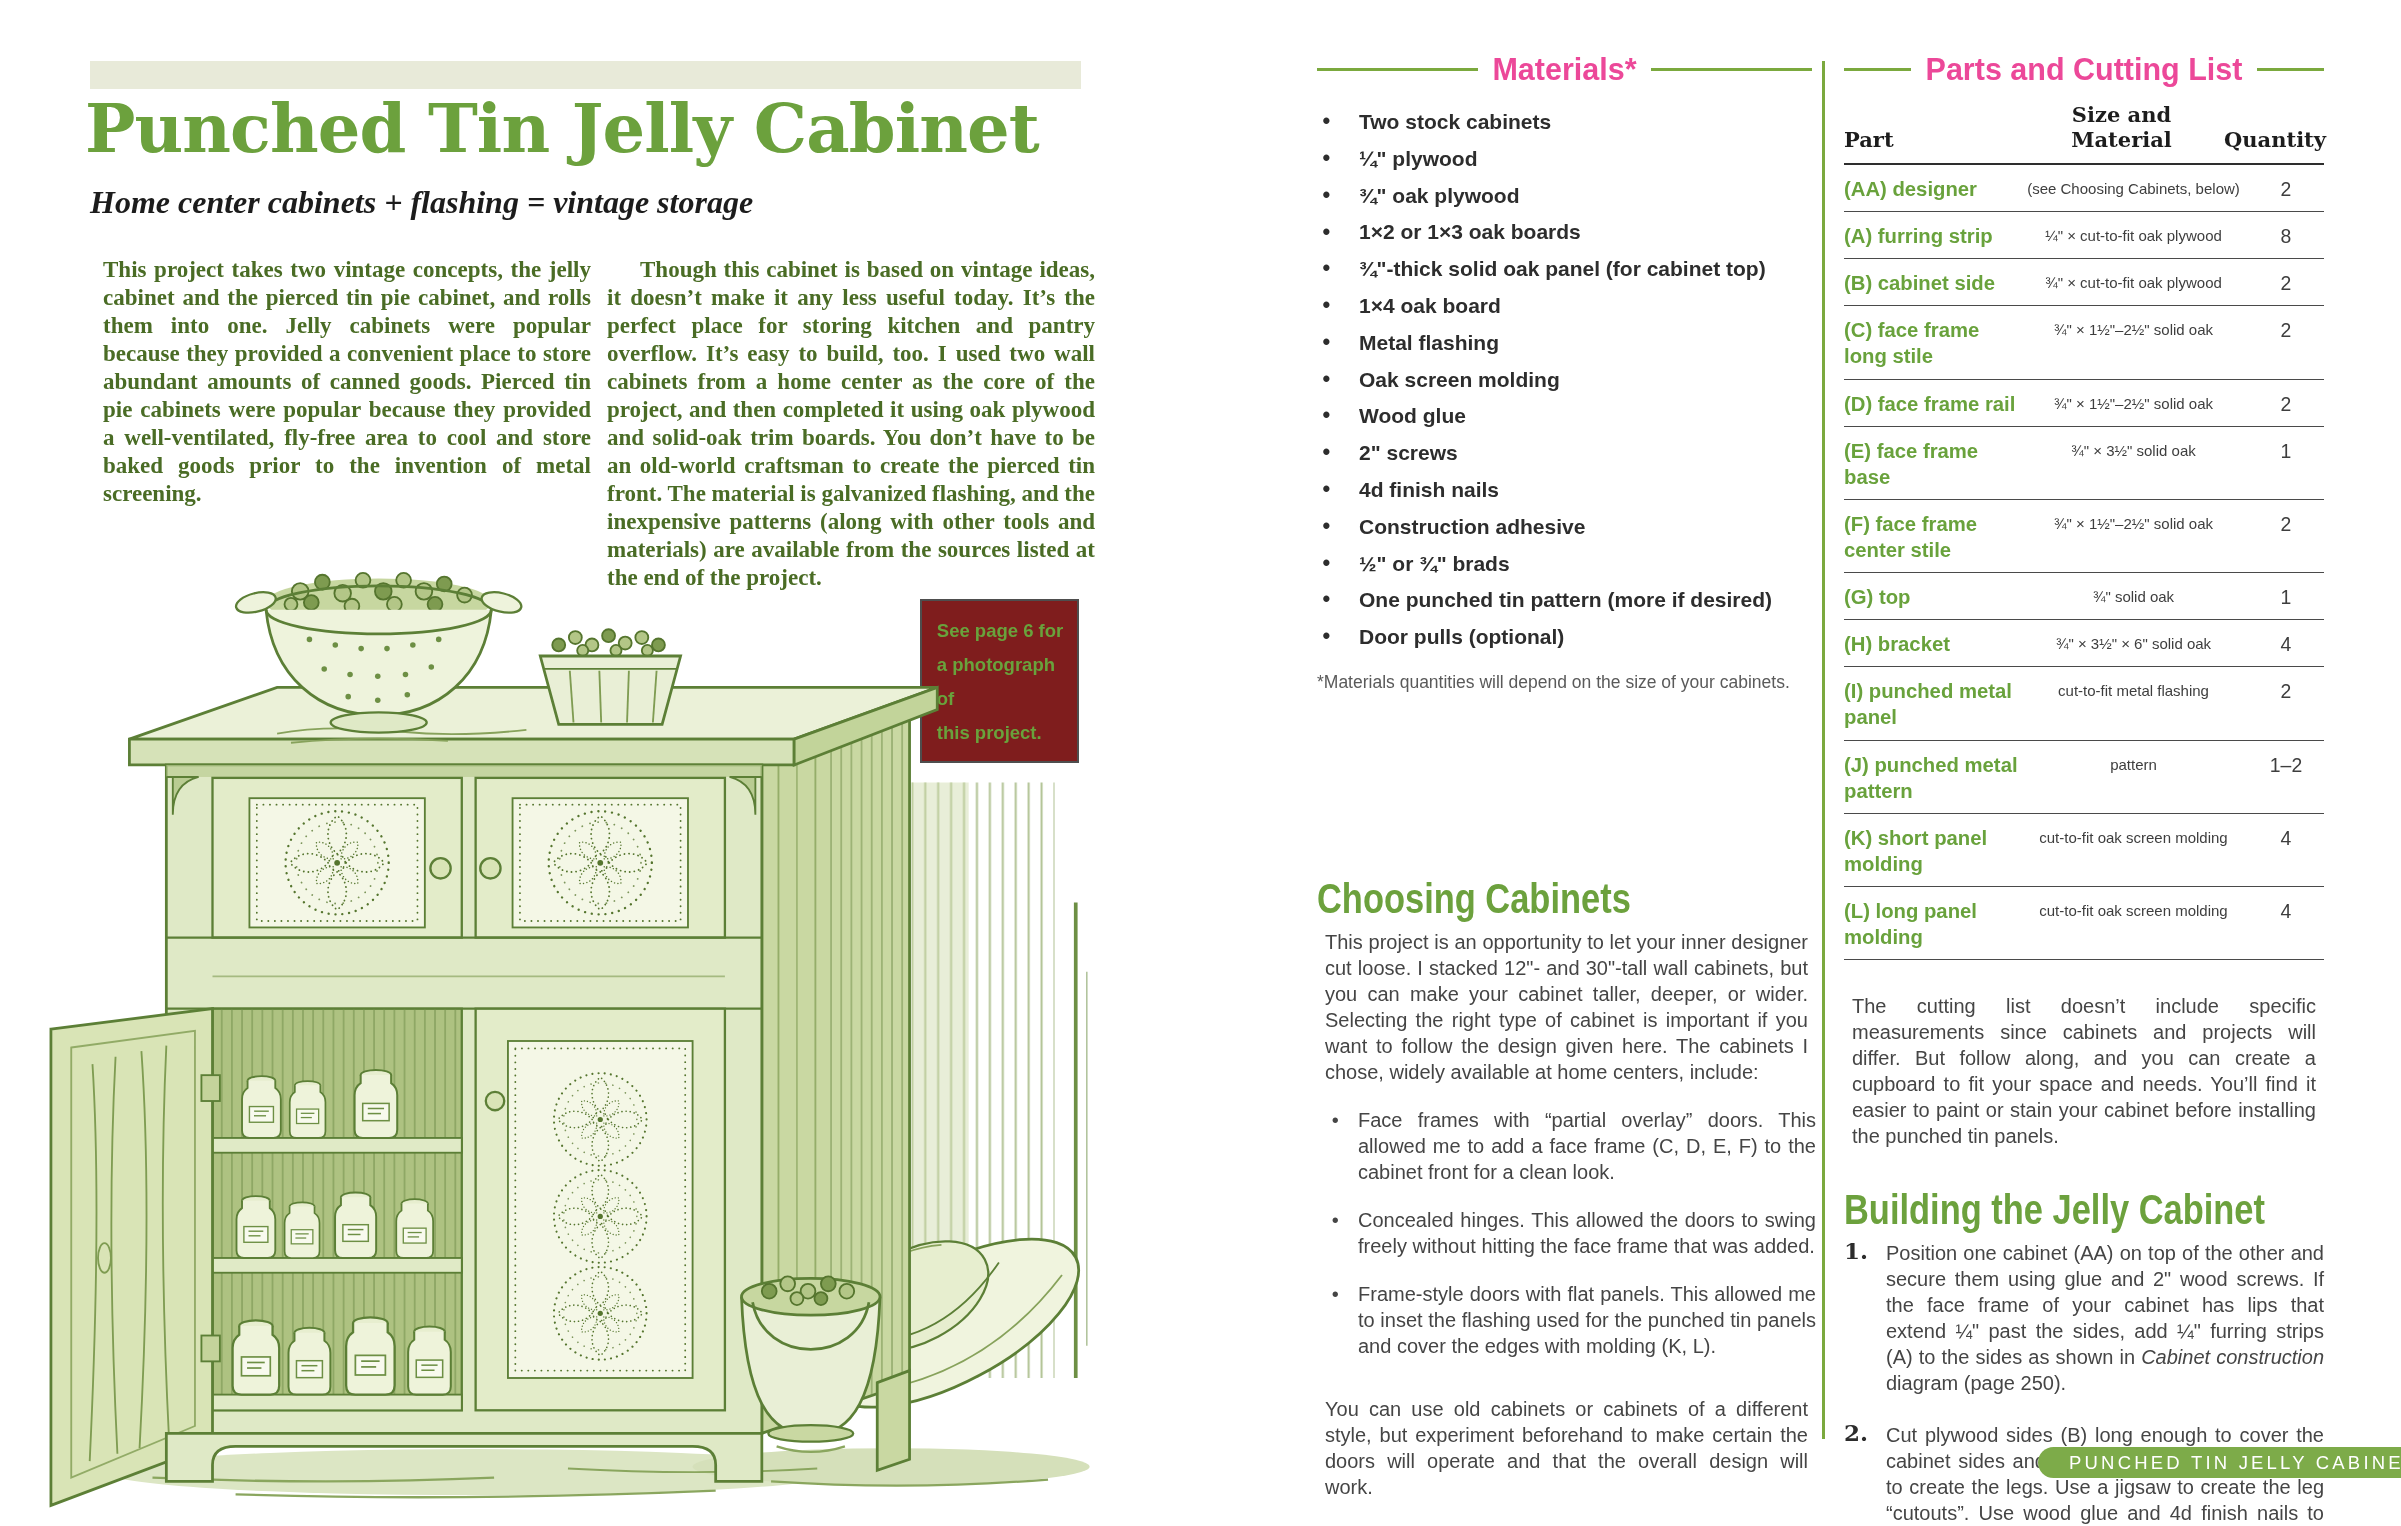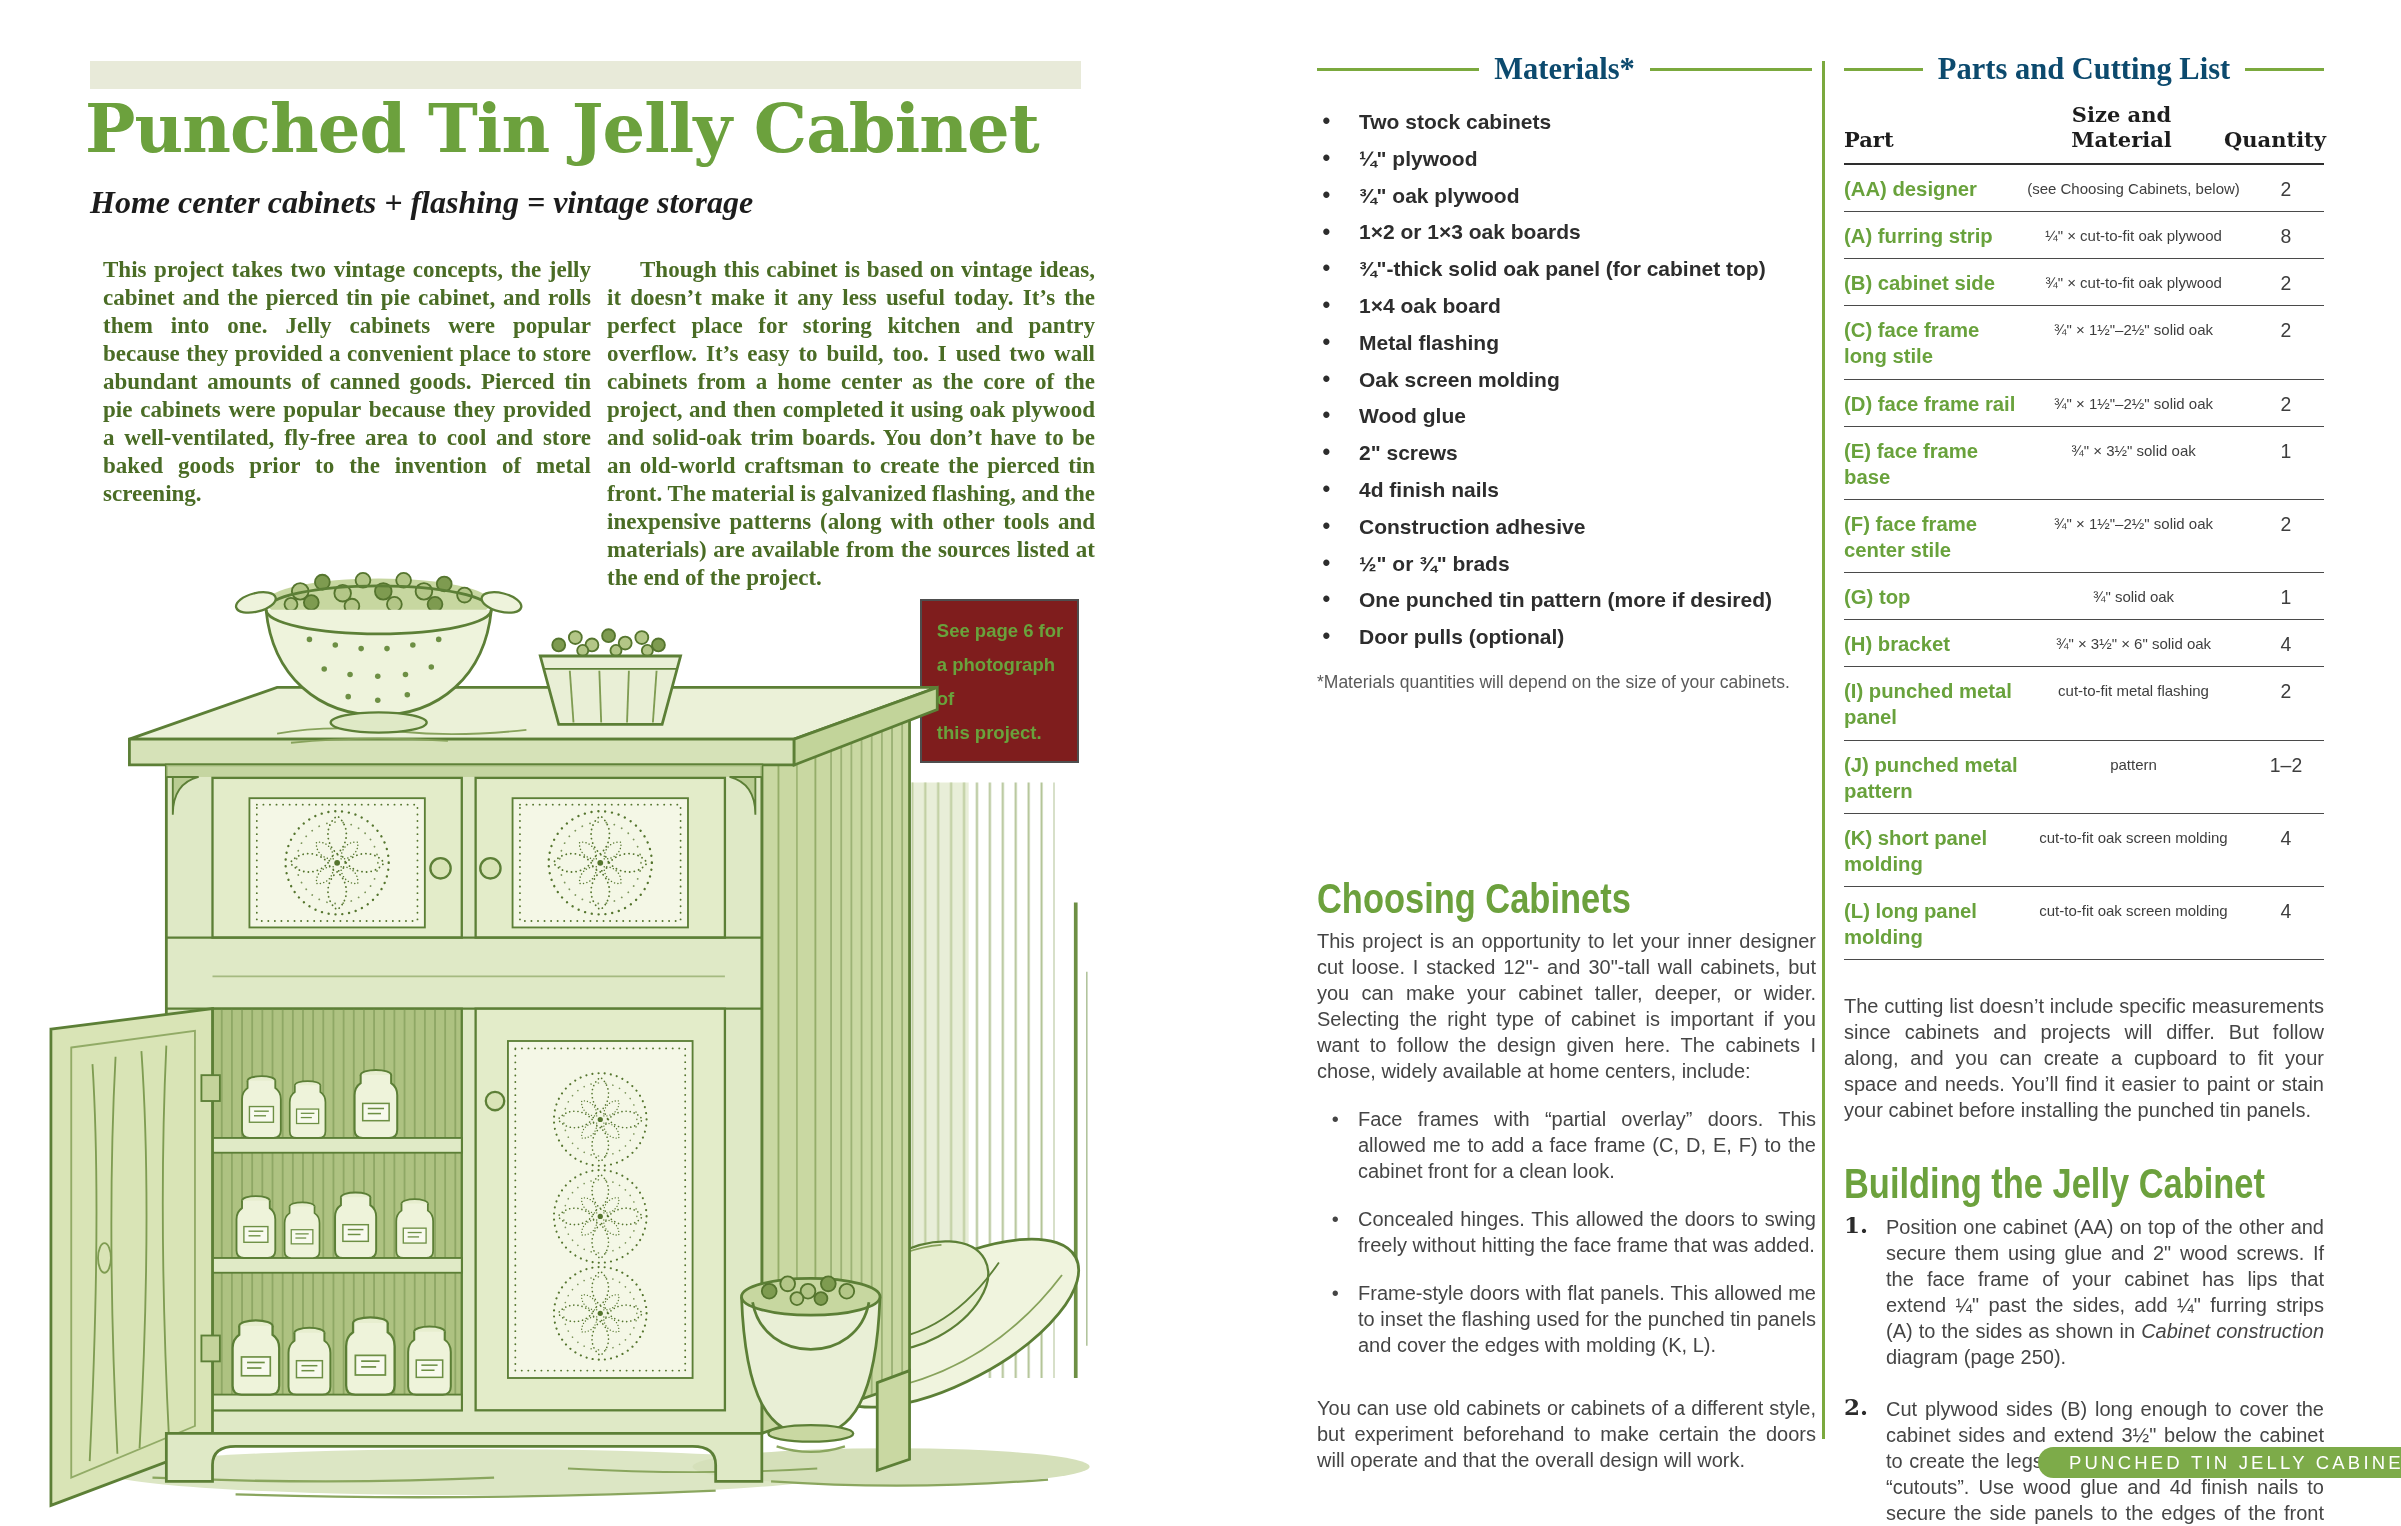--- a/index.html
+++ b/index.html
@@ -34,22 +34,22 @@
     background:#7f1d1d;border:2.3px solid #4e4e4e;padding:13px 0 11px 14.8px;
     font-size:18.5px;font-weight:bold;color:#69a23c;line-height:34px;
   }
 
   
   .divider-v{left:1822px;top:61px;width:2.8px;height:1378px;background:#7ba93e;}
 
   .rule-heading{display:flex;align-items:center;gap:14.8px;margin:0 0 5.5px 0;}
   .rule-heading .rule{flex:1;height:3.7px;background:#7ba93e;}
   .rule-heading .rh-text{
-    font-family:Liberation Serif, serif;
-    font-weight:bold;font-size:30.5px;color:#0c4a6e;white-space:nowrap;
+    font-family:Liberation Sans, sans-serif;
+    font-weight:bold;font-size:30.5px;color:#ec4899;white-space:nowrap;
   }
 
   .materials-col{left:1317px;top:52px;width:495px;}
   .mat-list{list-style:none;margin:24px 0 0 0;padding:0;}
   .mat-list li{
     position:relative;padding-left:42px;margin-bottom:14.8px;
     font-size:21px;font-weight:bold;color:#2d2d2d;line-height:22px;
   }
   .mat-list li::before{content:"•";position:absolute;left:5.5px;top:-0.9px;font-size:22px;color:#2d2d2d;}
   .footnote{margin:24px 0 0 0;font-size:17.5px;color:#5a5a5a;}
@@ -69,21 +69,21 @@
   }
   .prow .pname{font-weight:bold;font-size:20.3px;color:#69a23c;line-height:26px;}
   .prow .psize{font-size:15px;color:#3e3e3e;text-align:center;line-height:26px;}
   .prow .pqty{font-size:19.4px;color:#3e3e3e;text-align:center;line-height:26px;}
 
   .sec-heading{
     margin:0 0 7.4px 0;color:#6ca13d;font-weight:bold;font-size:42px;line-height:44px;
   }
   .sec-heading .squeeze{display:inline-block;transform:scaleX(.82);transform-origin:left center;white-space:nowrap;}
   .bodytext{
-    margin:0;font-size:20px;line-height:26px;color:#454545;text-align:justify;
+    margin:8px;font-size:20px;line-height:26px;color:#454545;text-align:justify;
   }
   .choosing-col{left:1317px;top:877px;width:499px;}
   .dot-list{list-style:none;margin:22px 0 0 0;padding:0;}
   .dot-list li{
     position:relative;padding-left:41px;margin-bottom:22px;
     font-size:20px;line-height:26px;color:#454545;text-align:justify;
   }
   .dot-list li::before{content:"•";position:absolute;left:14.8px;top:0;color:#454545;}
   .outro{margin-top:37px;}
   .lead{margin-top:33px;}

